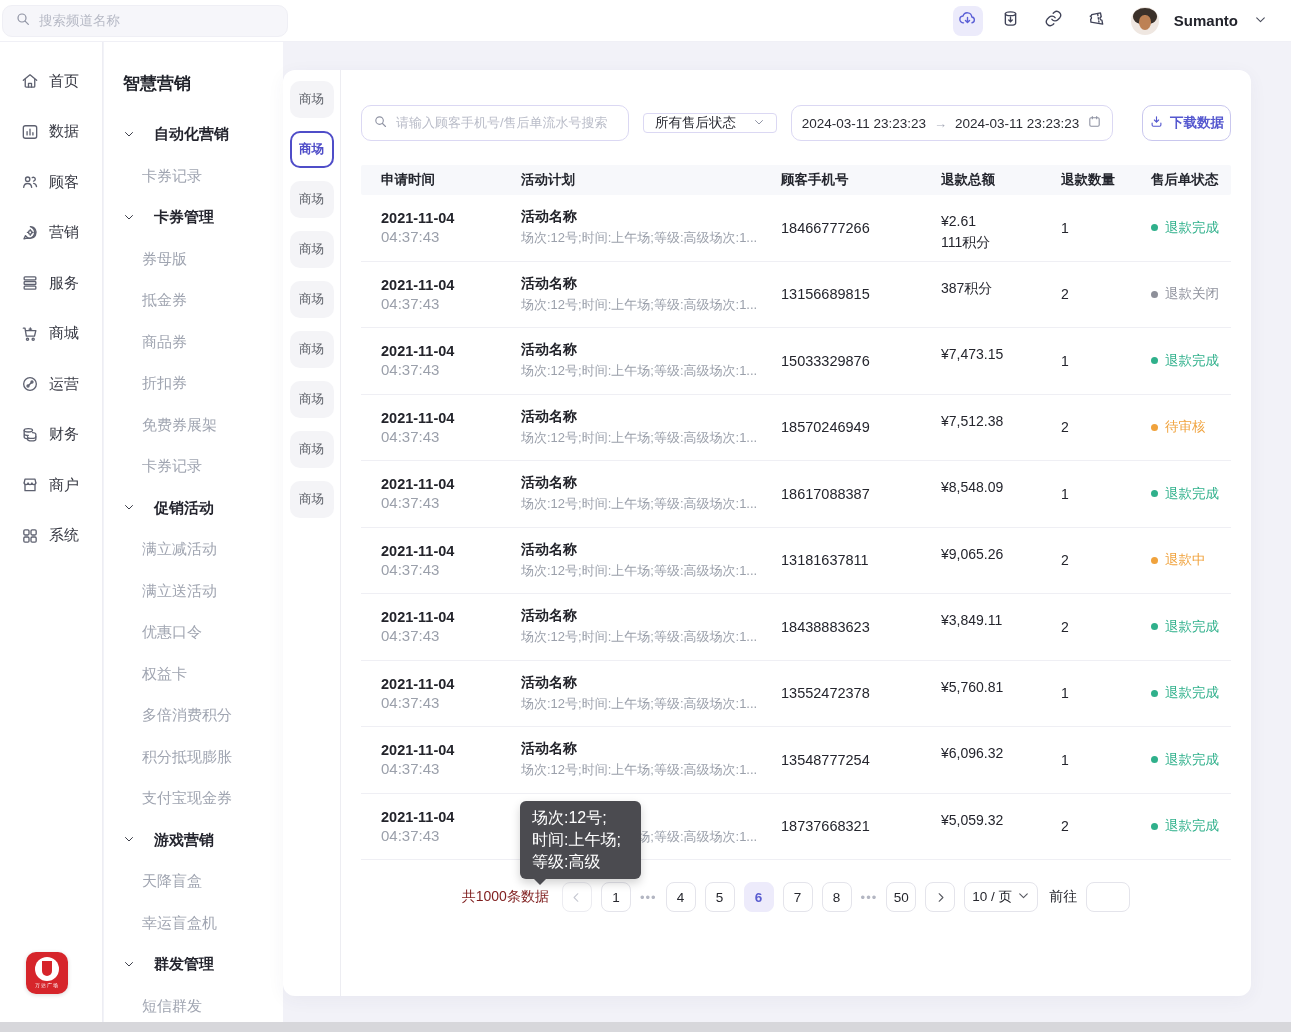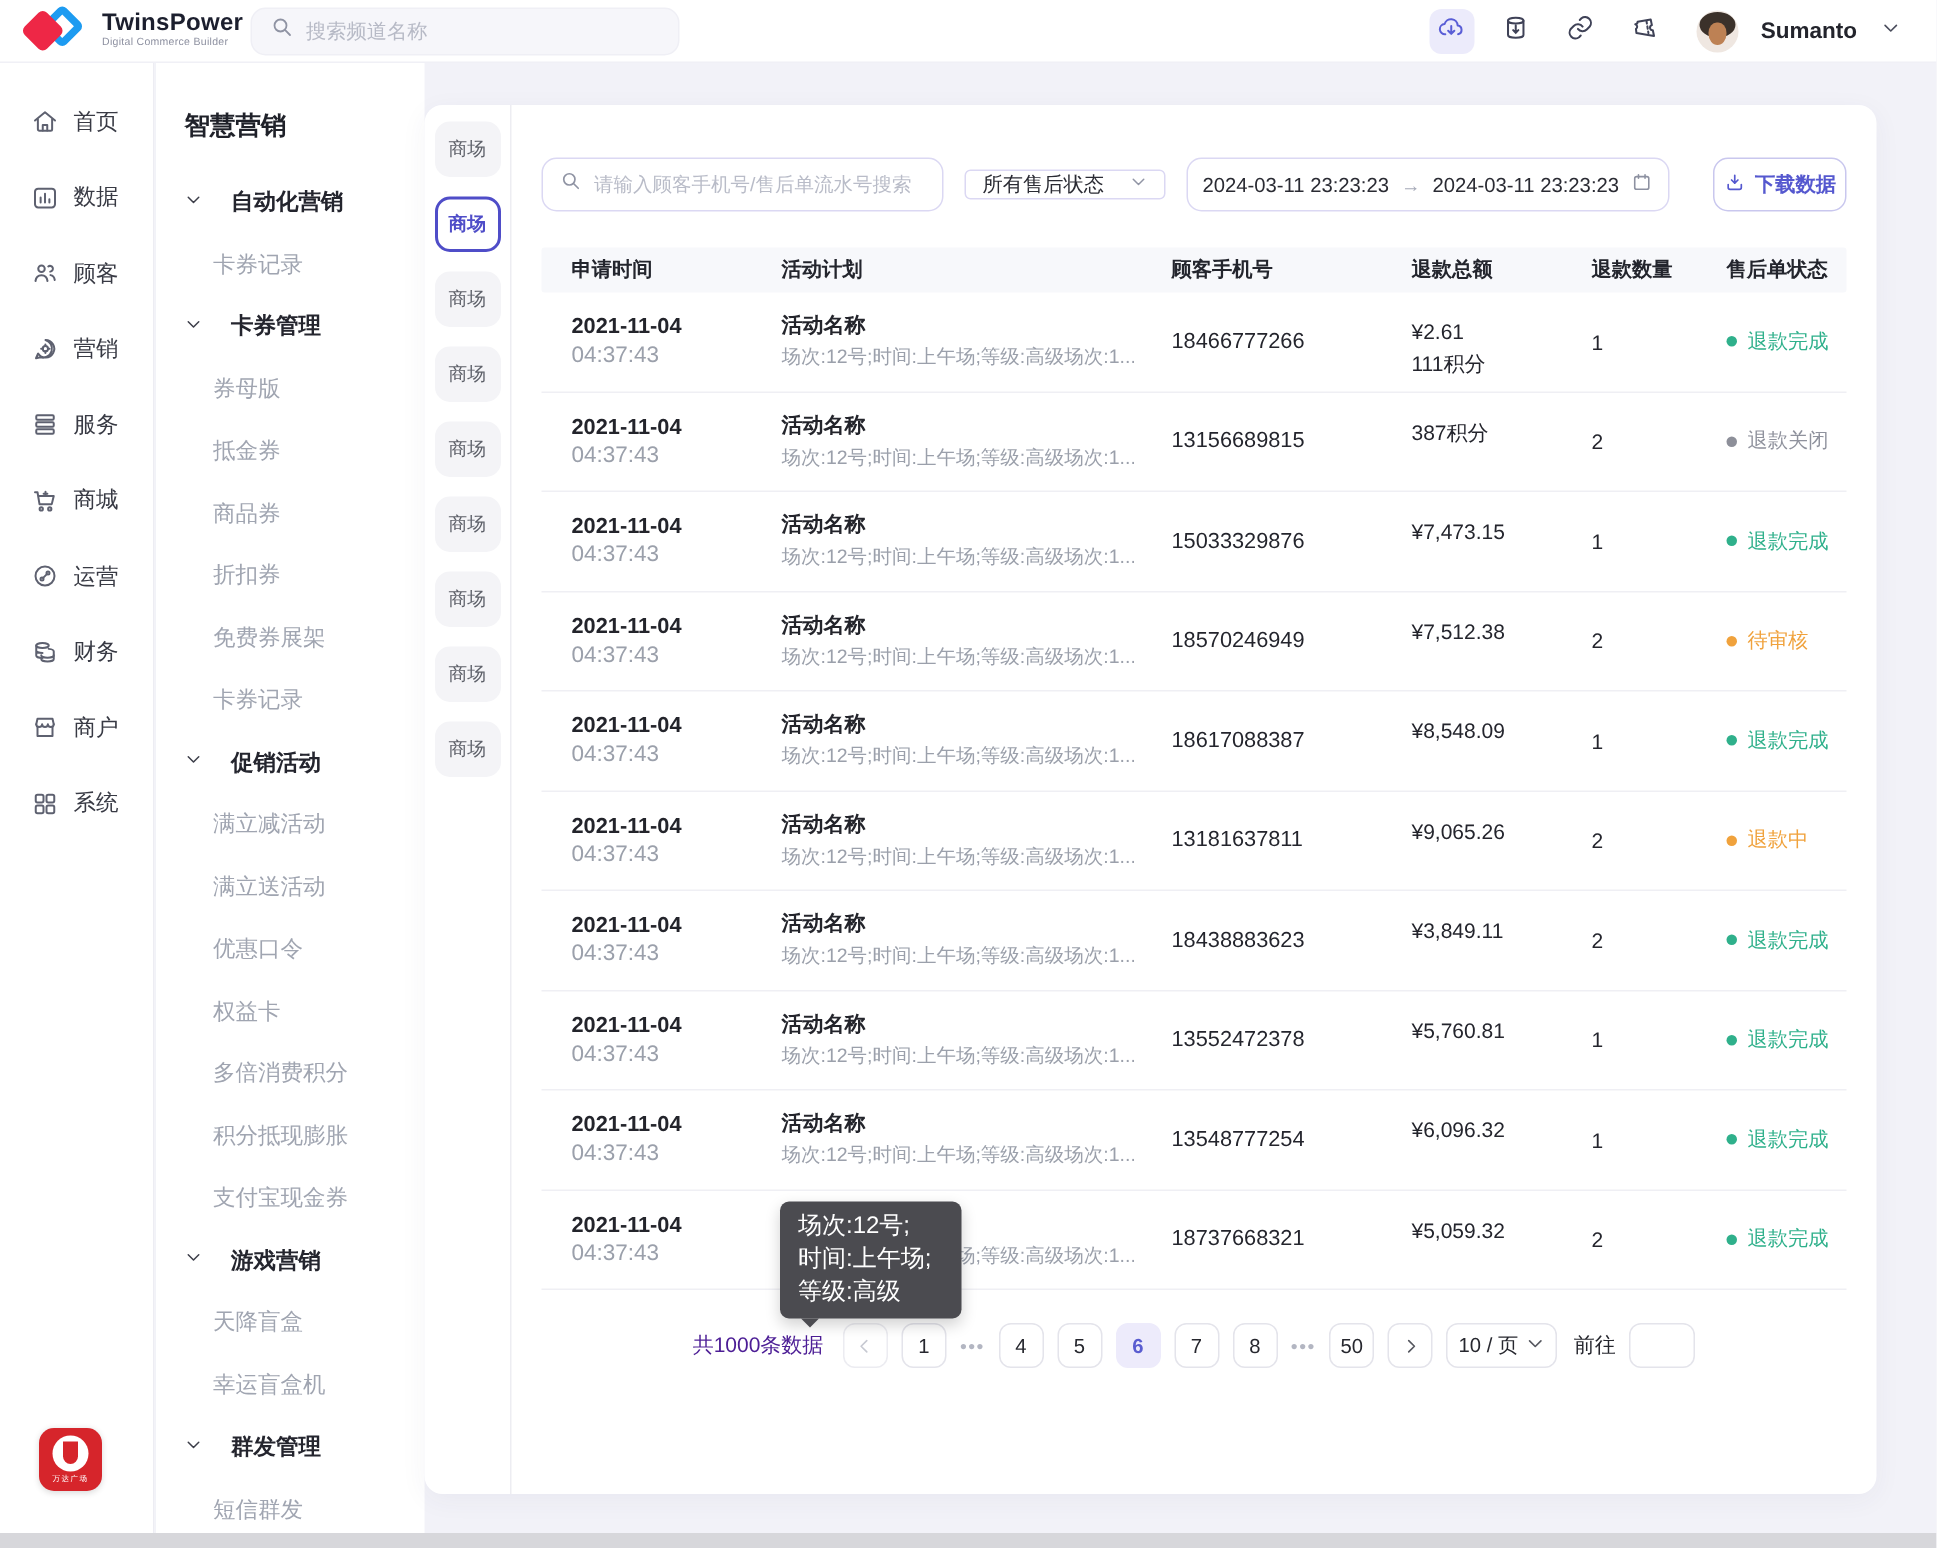--- a/index.html
+++ b/index.html
@@ -90,21 +90,21 @@
   .c-amount { align-self:start; padding-top:16px; font-size:14px; color:#24252d; line-height:1.5; }
   .c-qty { font-size:14px; color:#24252d; }
   .c-status { display:flex; align-items:center; gap:7px; font-size:13.5px; }
   .c-status .dot { width:7px; height:7px; border-radius:50%; flex:0 0 auto; }
   .st-success { color:#2fb08b; } .st-success .dot { background:#2fb08b; }
   .st-warning { color:#f0a23c; } .st-warning .dot { background:#f0a23c; }
   .st-closed  { color:#8f929d; } .st-closed .dot { background:#8d8f99; }
 
   
   .pager { margin-top:22px; display:flex; align-items:center; justify-content:center; gap:9px; }
-  .pg-total { font-size:14px; color:#4c1d95; margin-right:4px; }
+  .pg-total { font-size:14px; color:#7f1d1d; margin-right:4px; }
   .pg-box { min-width:30px; height:30px; border:1px solid #e4e4eb; border-radius:8px; background:#fff; display:flex; align-items:center; justify-content:center; font-size:13.5px; color:#26272e; cursor:pointer; padding:0 6px; }
   .pg-box svg { width:13px; height:13px; stroke:#55575f; }
   .pg-box.disabled { border-color:#ececf1; }
   .pg-box.disabled svg { stroke:#c7c9d2; }
   .pg-box.active { background:#edebfb; border-color:#edebfb; color:#5a5dd0; font-weight:600; }
   .pg-dots { color:#b3b6c2; font-size:13px; letter-spacing:1px; }
   .pg-size { gap:5px; width:74px; }
   .pg-goto-label { font-size:14px; color:#25262d; margin-left:2px; }
   .pg-input { width:44px; height:30px; border:1px solid #e4e4eb; border-radius:8px; background:#fff; font-size:14px; text-align:center; outline:none; }
 
@@ -114,30 +114,20 @@
   .tooltip::after { content:""; position:absolute; left:14px; bottom:-12px; border:6px solid transparent; border-top-color:#4b4b50; }
 
   .bottom-strip { position:absolute; left:0; right:0; bottom:0; height:10px; background:#d7d7db; z-index:20; }
 </style>
 </head>
 <body>
 
 <div class="app">
 
   <div class="header">
-    <div class="brand">
-      <span class="logo">
-          <span class="d-blue"></span>
-          <span class="d-red"></span>
-        </span>
-      <span class="brand-text">
-        <div class="brand-name">TwinsPower</div>
-        <div class="brand-tag">Digital Commerce Builder</div>
-      </span>
-    </div>
     <div class="hd-search">
       <span><svg viewBox="0 0 24 24" fill="none" stroke-width="1.8" stroke-linecap="round">
             <circle cx="10.5" cy="10.5" r="6"></circle>
             <path d="M15.2 15.2 20 20"></path>
           </svg></span>
       <span class="ph">搜索频道名称</span>
     </div>
     <div class="hd-right">
       <span class="tb-btn active">
           <span><svg viewBox="0 0 24 24" fill="none" stroke-width="1.7" stroke-linecap="round" stroke-linejoin="round">

